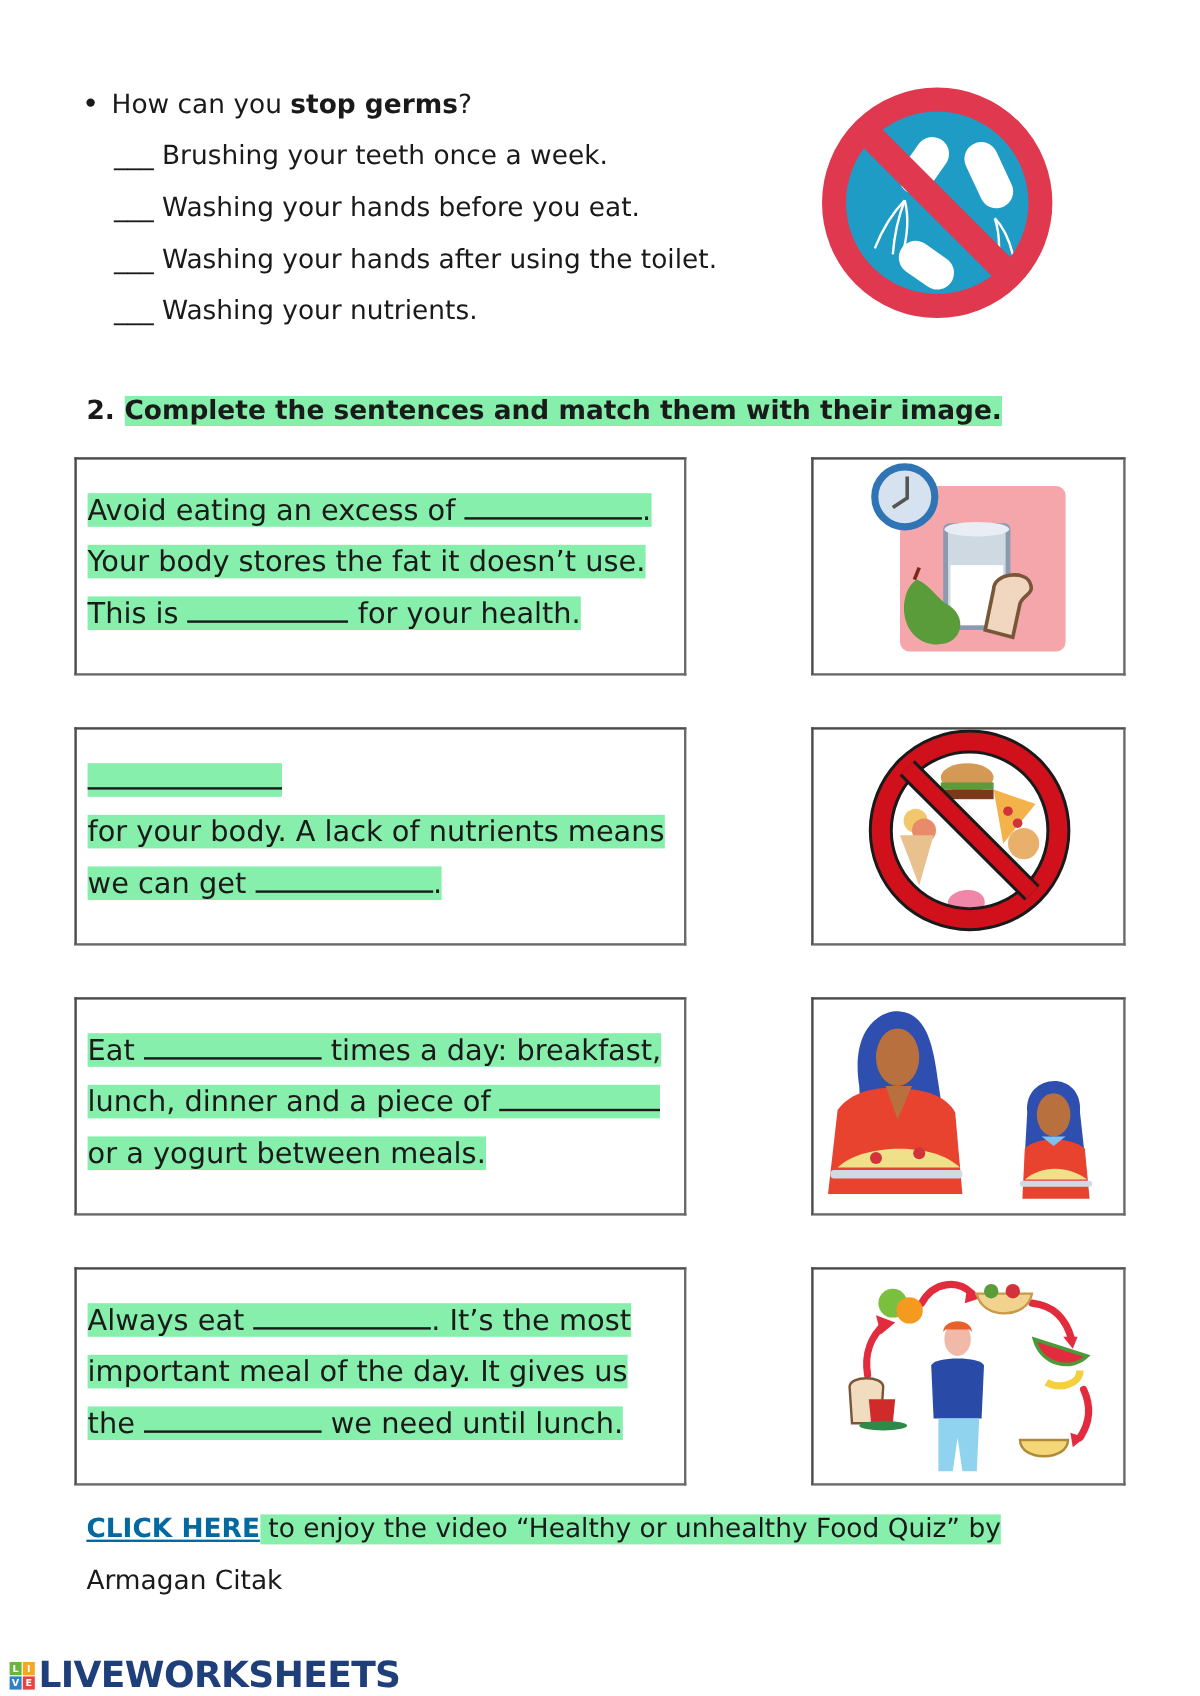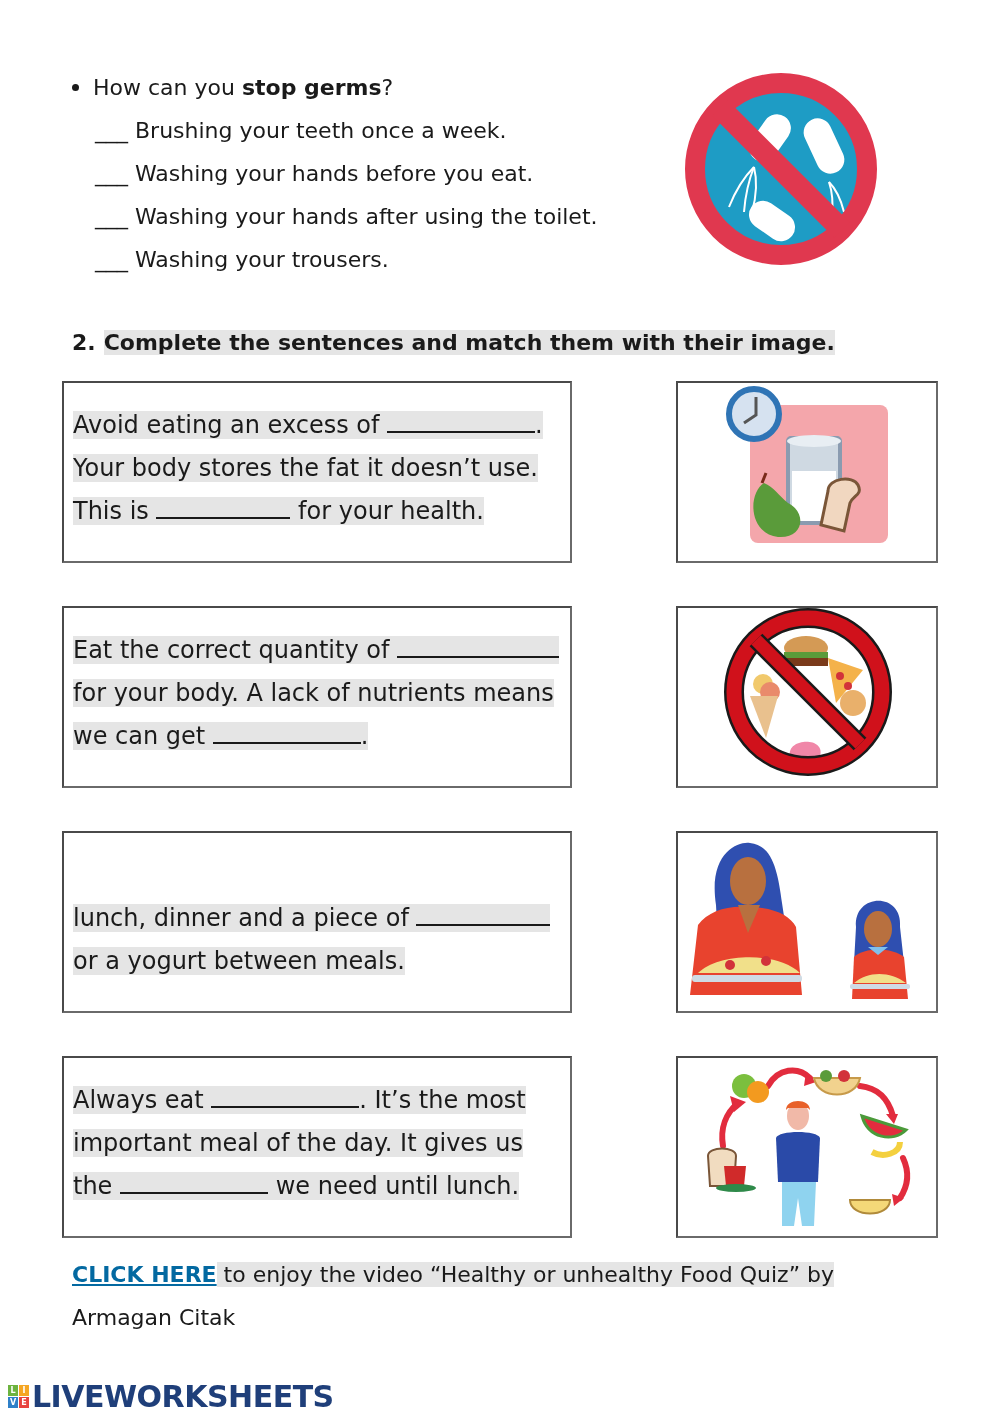--- a/index.html
+++ b/index.html
@@ -3,21 +3,21 @@
 <meta charset="utf-8">
 <style>
   html, body { margin: 0; padding: 0; background: #ffffff; }
   body { width: 1000px; height: 1413px; position: relative; overflow: hidden;
          font-family: "DejaVu Sans", "Liberation Sans", sans-serif; color: #1a1a1a; }
   .abs { position: absolute; }
   .q1-bullet { left: 72px; top: 74px; font-size: 22px; line-height: 28px; }
   .q1-bullet .dot { display: inline-block; width: 7px; height: 7px; border-radius: 50%;
                     background: #1a1a1a; margin-right: 14px; vertical-align: middle; position: relative; top: -2px; }
   .q1-opt { left: 95px; font-size: 22px; line-height: 28px; }
-  .hl { background: #e5e5e5; }
+  .hl { background: #86efac; }
   .section-title { left: 72px; top: 329px; font-size: 22px; font-weight: bold; line-height: 28px;
                    font-family: "DejaVu Sans", sans-serif; }
   .section-title .num { margin-right: 8px; }
   .box { border: 2px solid #4a4a4a; border-right-color:#6a6a6a; border-bottom-color:#6a6a6a; box-sizing: border-box; background: #fff; }
   .text-box { left: 62px; width: 510px; height: 182px; }
   .img-box { left: 676px; width: 262px; height: 182px; }
   .text-box .line { position: absolute; left: 9px; font-size: 24px; line-height: 28px; white-space: nowrap; }
   .blank { display: inline-block; border-bottom: 2px solid #1a1a1a; height: 20px; vertical-align: baseline; }
   .link-line { left: 72px; top: 1261px; font-size: 22px; line-height: 28px; white-space: nowrap; }
   .link { color: #0369a1; font-weight: bold; text-decoration: underline; }
@@ -30,21 +30,21 @@
 </style>
 </head>
 <body>
 
 <div class="abs q1-bullet">
   <span class="dot"></span><span>How can you </span><b>stop germs</b><span>?</span>
 </div>
 <div class="abs q1-opt" style="top:117px"><span>___</span> <span>Brushing your teeth once a week.</span></div>
 <div class="abs q1-opt" style="top:160px"><span>___</span> <span>Washing your hands before you eat.</span></div>
 <div class="abs q1-opt" style="top:203px"><span>___</span> <span>Washing your hands after using the toilet.</span></div>
-<div class="abs q1-opt" style="top:246px"><span>___</span> <span>Washing your trousers.</span></div>
+<div class="abs q1-opt" style="top:246px"><span>___</span> <span>Washing your nutrients.</span></div>
 
 <div class="abs" style="left:684px; top:72px; width:194px; height:194px;">
   <svg width="194" height="194" viewBox="0 0 194 194">
     <circle cx="97" cy="97" r="80" fill="#1e9cc5"></circle>
     <g fill="#ffffff">
       <rect x="72" y="40" width="28" height="52" rx="14" transform="rotate(35 86 66)"></rect>
       <rect x="126" y="45" width="28" height="58" rx="14" transform="rotate(-25 140 74)"></rect>
       <rect x="74" y="124" width="28" height="50" rx="14" transform="rotate(-55 88 149)"></rect>
     </g>
     <g stroke="#ffffff" stroke-width="2" fill="none">
@@ -76,21 +76,21 @@
     <rect x="110" y="55" width="52" height="85" rx="3" fill="#cfd9e2" stroke="#8a9bb0" stroke-width="4"></rect>
     <rect x="114" y="88" width="44" height="50" fill="#ffffff"></rect>
     <ellipse cx="136" cy="58" rx="27" ry="6" fill="#e8eef3"></ellipse>
     <path d="M86 100 C70 110 70 150 100 154 C125 156 130 130 110 120 C100 112 96 104 86 100Z" fill="#5a9b3a"></path>
     <path d="M84 100 L88 90" stroke="#7a2a1a" stroke-width="3"></path>
     <path d="M150 108 C150 95 175 92 180 102 C185 112 175 112 172 120 L166 148 L143 142 Z" fill="#f1d7c0" stroke="#7a5638" stroke-width="3"></path>
   </svg>
 </div>
 
 <div class="abs box text-box" style="top:606px">
-  <div class="line hl" style="top:28px"><span>Eat the correct quantity of </span><span class="blank" style="width:162px"></span><span></span></div>
+  <div class="line hl" style="top:28px"><span class="blank" style="width:162px"></span><span></span></div>
   <div class="line hl" style="top:71px"><span>for your body. A lack of nutrients means</span></div>
   <div class="line hl" style="top:114px"><span>we can get </span><span class="blank" style="width:148px"></span><span>.</span></div>
 </div>
 <div class="abs box img-box" style="top:606px">
   <svg width="258" height="178" viewBox="0 0 258 178">
     <circle cx="130" cy="84" r="74" fill="#ffffff"></circle>
     <ellipse cx="128" cy="40" rx="22" ry="12" fill="#d49a55"></ellipse>
     <rect x="106" y="44" width="44" height="6" fill="#5a9b3a"></rect>
     <rect x="106" y="50" width="44" height="8" fill="#7a3a1a"></rect>
     <path d="M150 50 L185 62 L158 95 Z" fill="#f4b24a"></path>
@@ -102,20 +102,21 @@
     <path d="M112 148 C108 130 148 128 142 148 Z" fill="#f087a8"></path>
     <circle cx="175" cy="95" r="13" fill="#e9b06b"></circle>
     <circle cx="130" cy="84" r="74" fill="none" stroke="#1a1a1a" stroke-width="20"></circle>
     <circle cx="130" cy="84" r="74" fill="none" stroke="#d0111b" stroke-width="15"></circle>
     <line x1="78" y1="32" x2="182" y2="136" stroke="#1a1a1a" stroke-width="18"></line>
     <line x1="78" y1="32" x2="182" y2="136" stroke="#d0111b" stroke-width="13"></line>
   </svg>
 </div>
 
 <div class="abs box text-box" style="top:831px">
+  <div class="line hl" style="top:28px"><span>Eat </span><span class="blank" style="width:148px"></span><span> times a day: breakfast,</span></div>
   <div class="line hl" style="top:71px"><span>lunch, dinner and a piece of </span><span class="blank" style="width:134px"></span><span></span></div>
   <div class="line hl" style="top:114px"><span>or a yogurt between meals.</span></div>
 </div>
 <div class="abs box img-box" style="top:831px">
   <svg width="258" height="178" viewBox="0 0 258 178">
     <path d="M38 72 C30 20 60 8 72 10 C95 12 100 40 104 70 L110 110 L40 110 Z" fill="#2f4fb0"></path>
     <ellipse cx="70" cy="48" rx="18" ry="24" fill="#b8703f"></ellipse>
     <path d="M12 162 L20 92 C30 78 50 72 70 74 C95 74 112 82 118 94 L124 162 Z" fill="#e8432e"></path>
     <path d="M60 72 L70 100 L82 72 Z" fill="#b8703f"></path>
     <path d="M20 140 C40 120 100 118 122 140 Z" fill="#f1e08a"></path>

